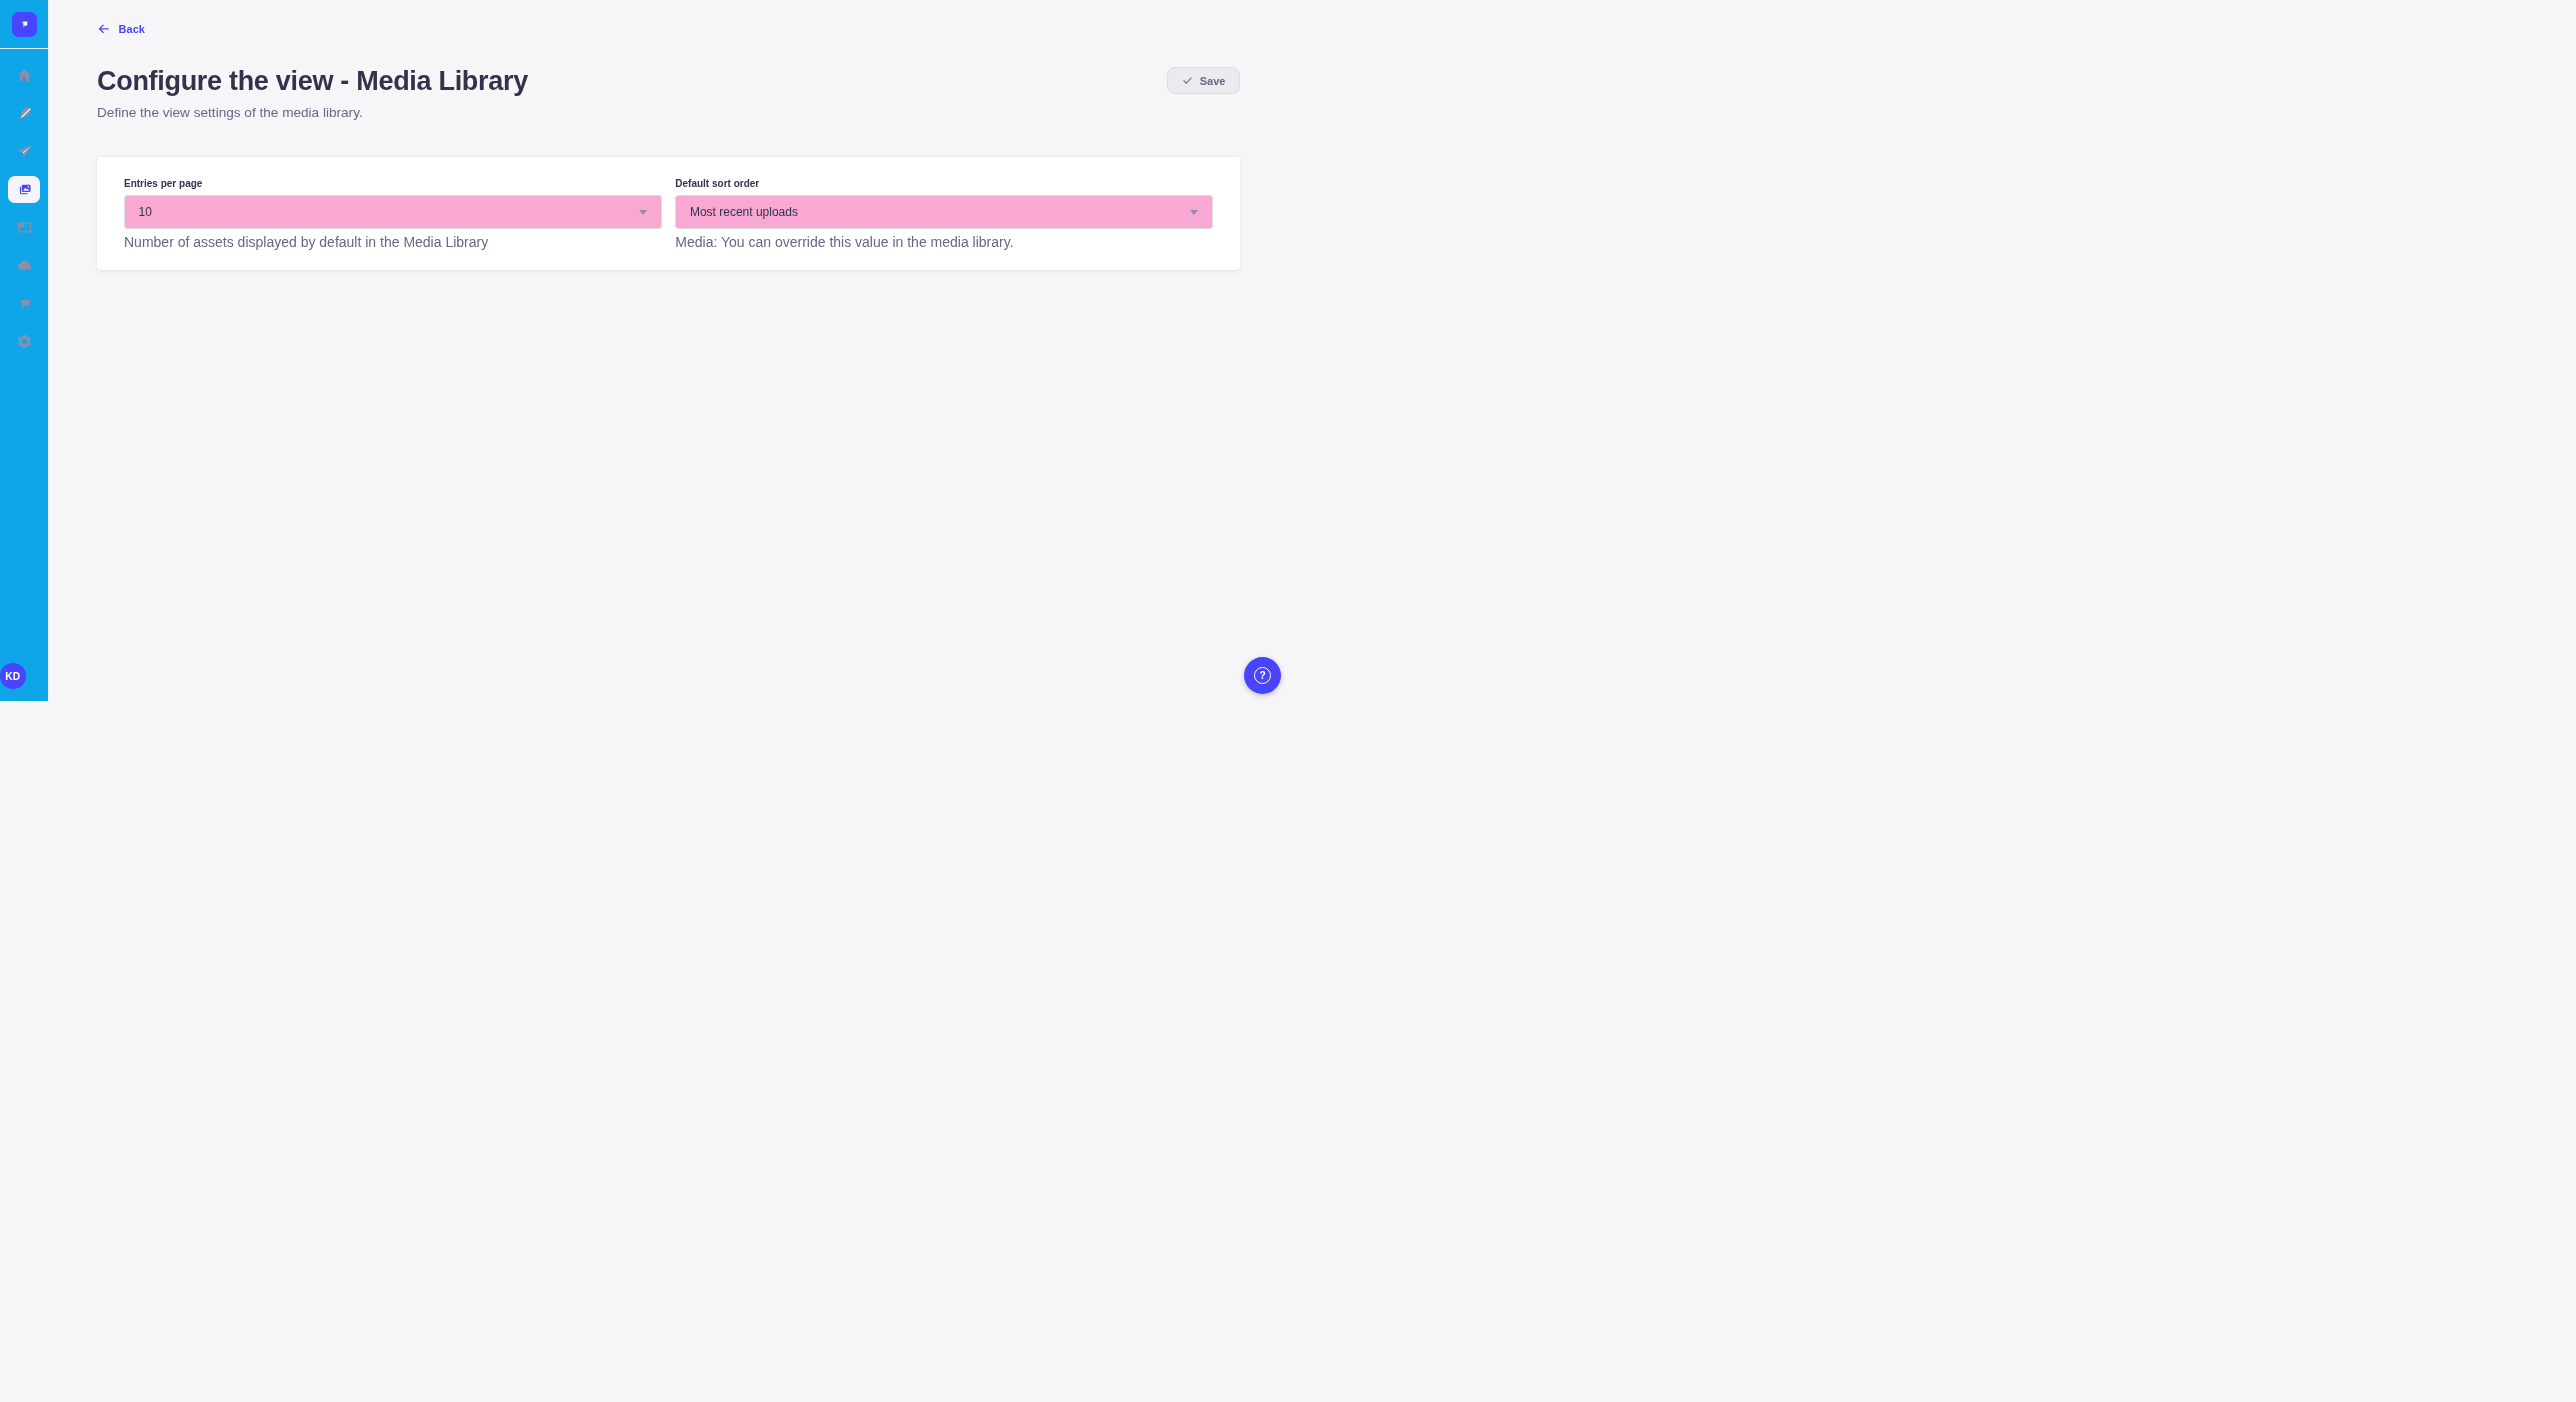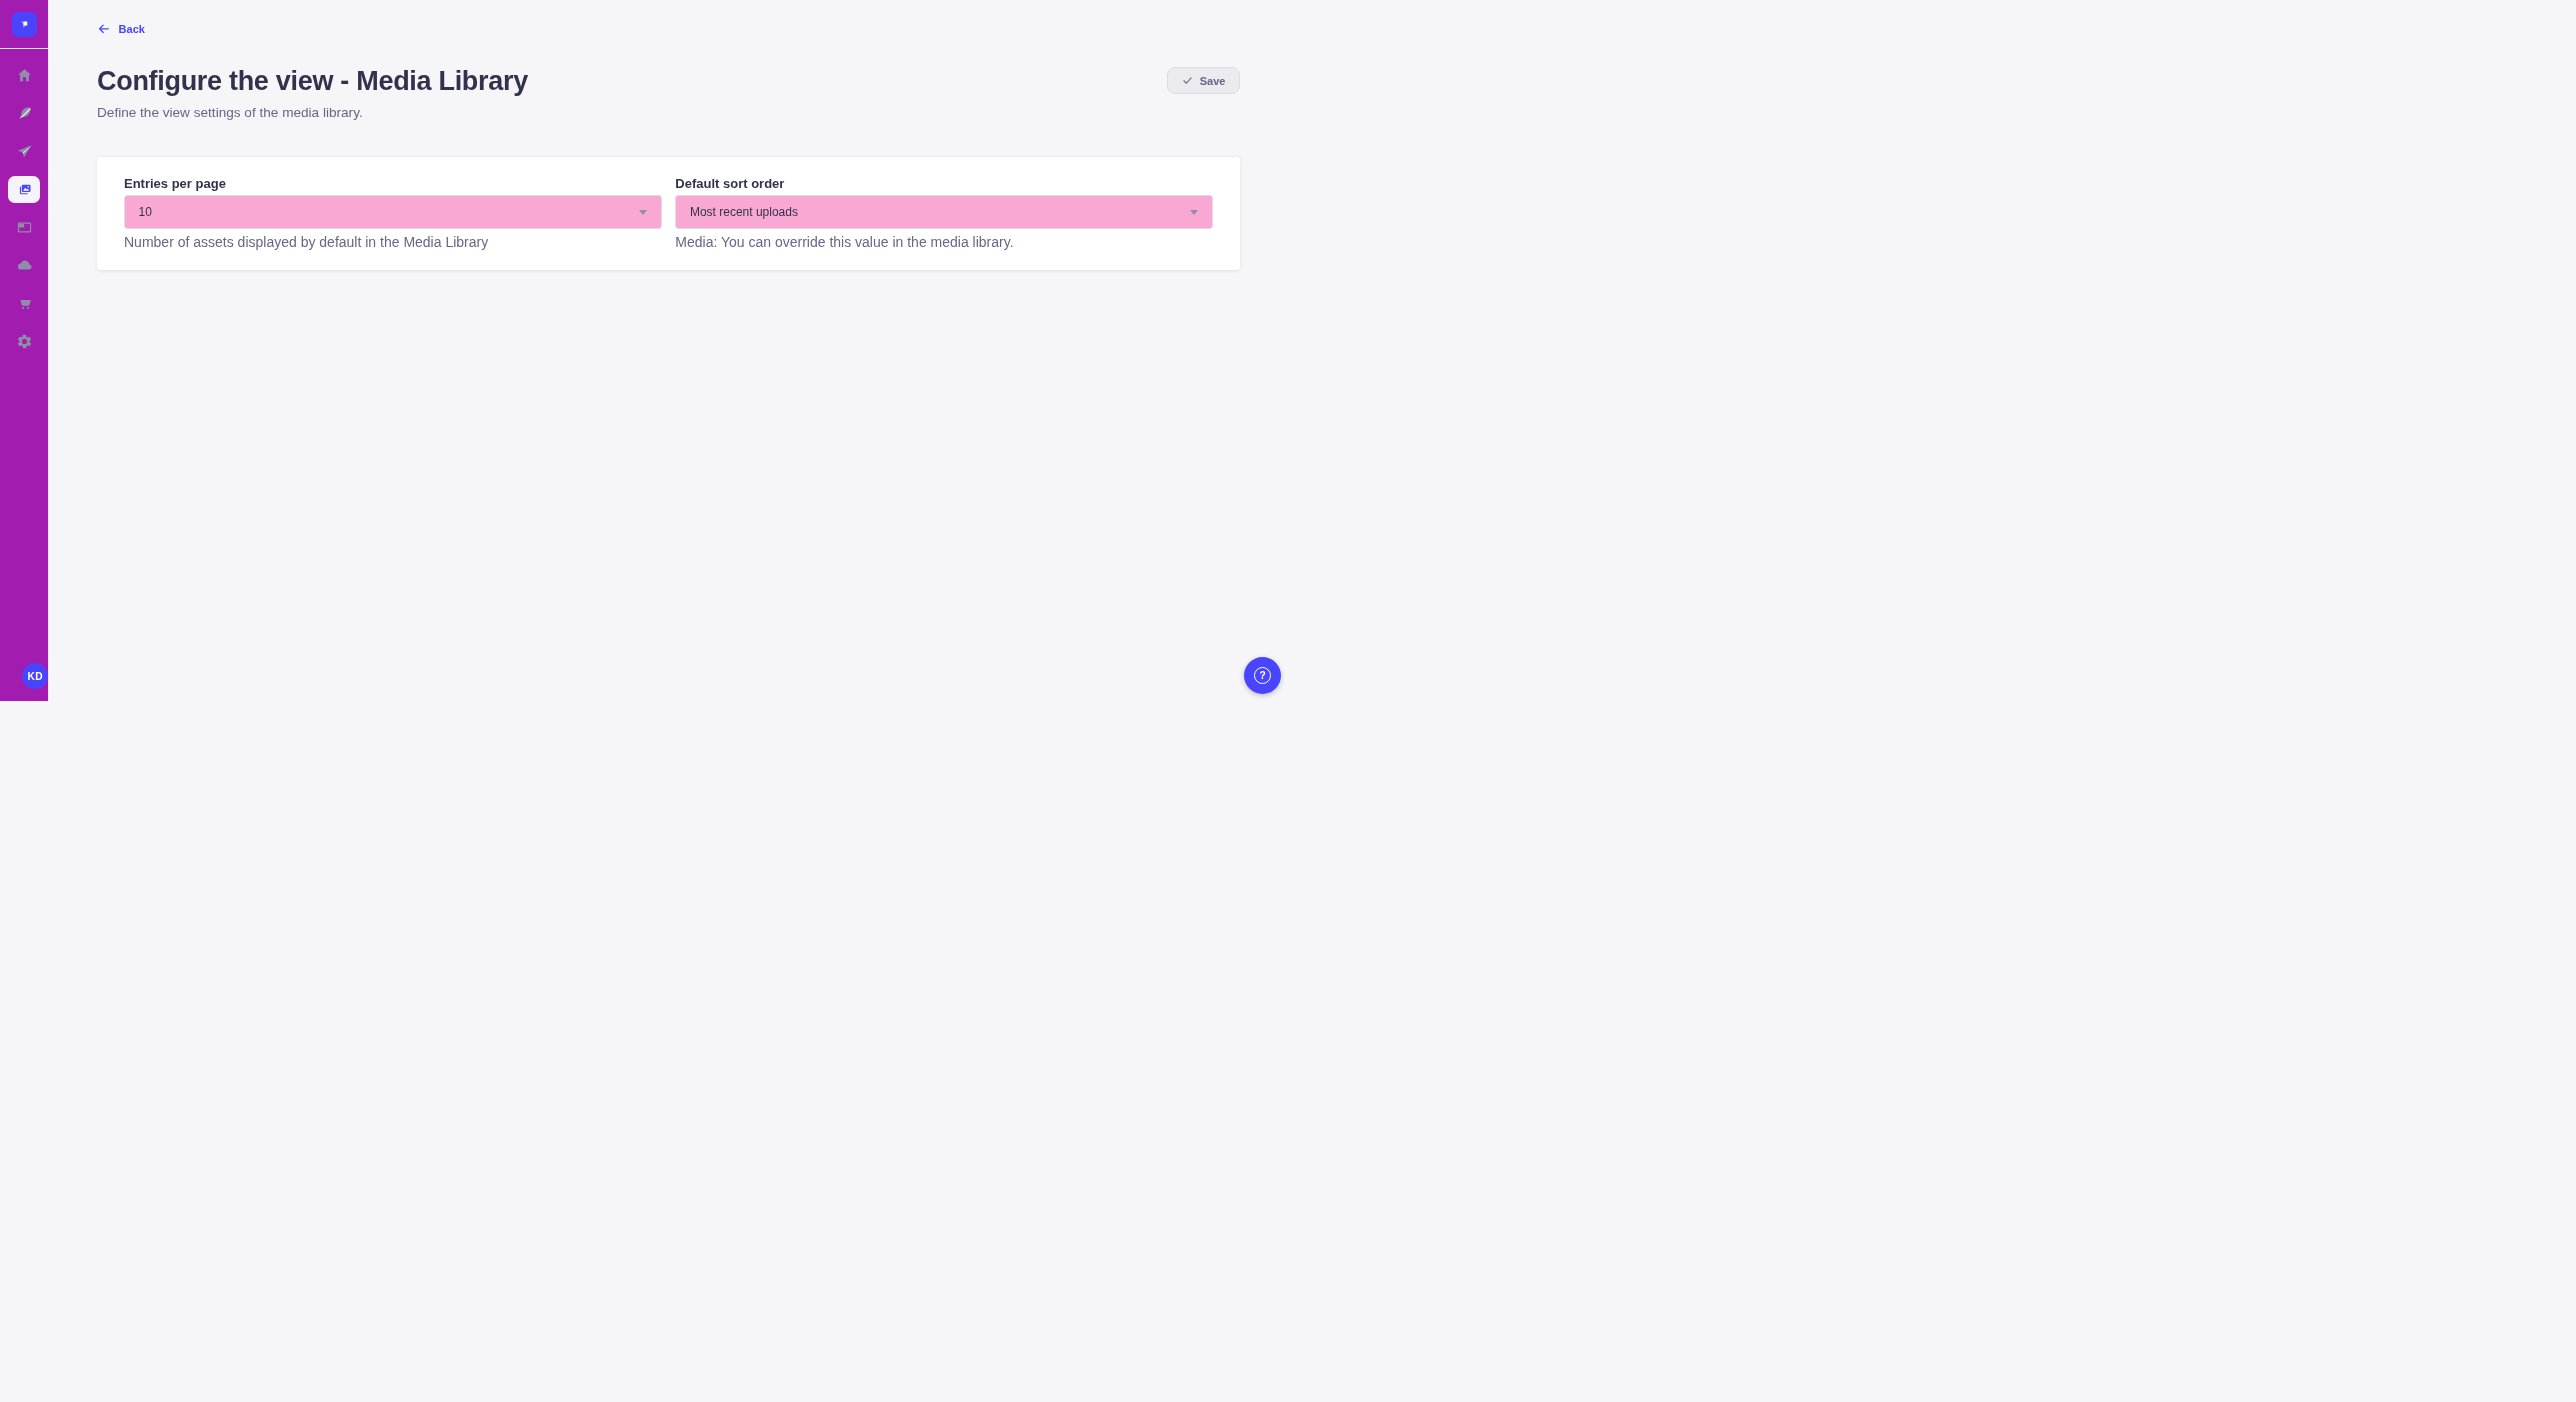--- a/index.html
+++ b/index.html
@@ -2,22 +2,22 @@
 <html style="font-size:13.6px"><head>
 <meta charset="utf-8">
 <style>
   * { margin:0; padding:0; box-sizing:border-box; }
   html,body { width:1288px; height:701px; overflow:hidden; }
   body { font-family:"Liberation Sans", sans-serif; background:#F6F6F9; }
   .app { display:flex; width:1288px; height:701px; }
 
   
   .sidebar {
-    width:49px; background:#a21caf; border-right:0.9px solid #EAEAEF;
-    display:flex; flex-direction:column; align-items:flex-end; flex-shrink:0;
+    width:49px; background:#0ea5e9; border-right:0.9px solid #EAEAEF;
+    display:flex; flex-direction:column; align-items:flex-start; flex-shrink:0;
   }
   .logo-section {
     width:100%; height:49px; display:flex; align-items:center; justify-content:center;
     border-bottom:0.9px solid #EAEAEF;
   }
   .logo-box {
     width:25px; height:25px; border-radius:6.8px; background:#4945FF;
     display:flex; align-items:center; justify-content:center; cursor:pointer;
   }
   .nav { display:flex; flex-direction:column; align-items:center; gap:11px; padding-top:12.8px; width:100%; }
@@ -50,21 +50,21 @@
     color:#666687; font-size:11px; font-weight:600; cursor:default;
   }
 
   
   .card {
     margin-top:34px; background:#FFFFFF; border-radius:3.4px;
     box-shadow:0 0.9px 3.4px rgba(33,33,52,0.1);
     padding:20.4px 27px; display:flex; gap:13.6px;
   }
   .field { flex:1; min-width:0; }
-  .field-label { font-size:13px; line-height:13.6px; font-weight:700; color:#32324D; margin-bottom:4.3px; }
+  .field-label { font-size:10px; line-height:13.6px; font-weight:700; color:#32324D; margin-bottom:4.3px; }
   .select {
     height:34px; background:#f9a8d4; border:0.9px solid #DCDCE4; border-radius:3.4px;
     padding:0 13.6px; display:flex; align-items:center; justify-content:space-between;
     font-size:12px; color:#32324D; cursor:pointer;
   }
   .caret {
     width:0; height:0; flex-shrink:0;
     border-left:4.3px solid transparent; border-right:4.3px solid transparent;
     border-top:5.1px solid #8E8EA9;
   }

